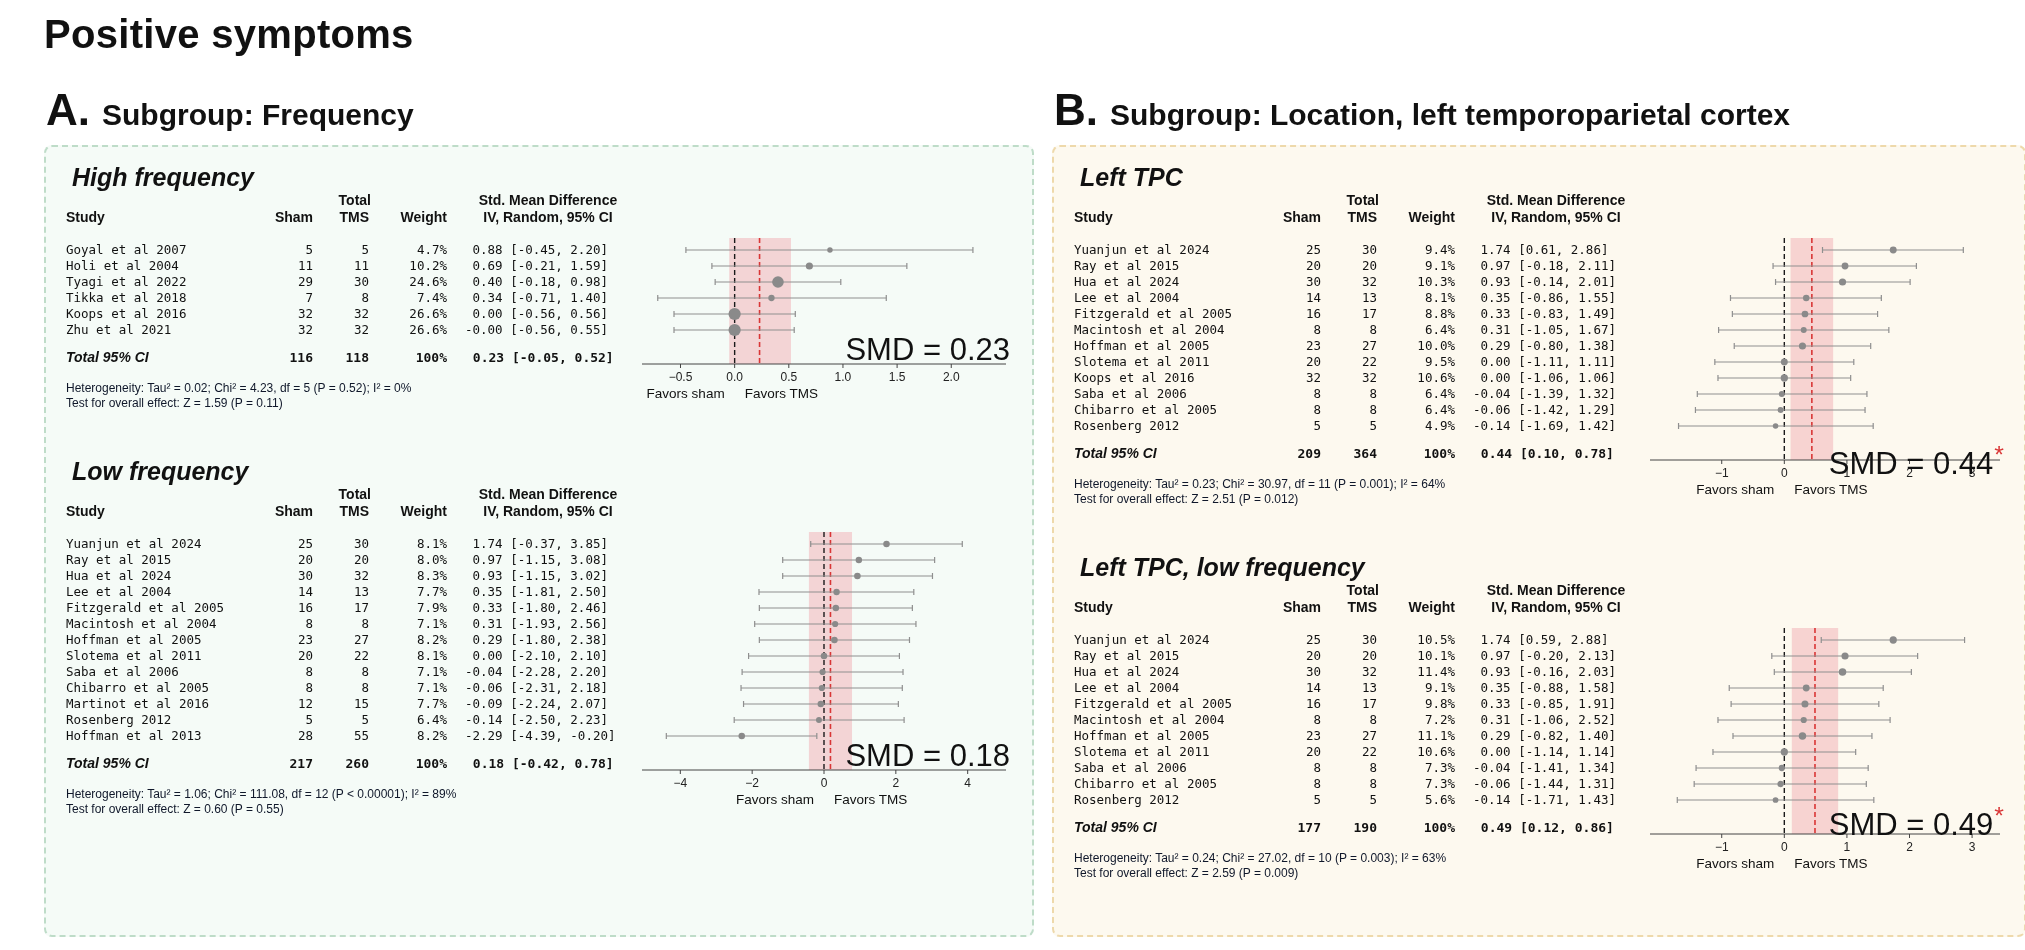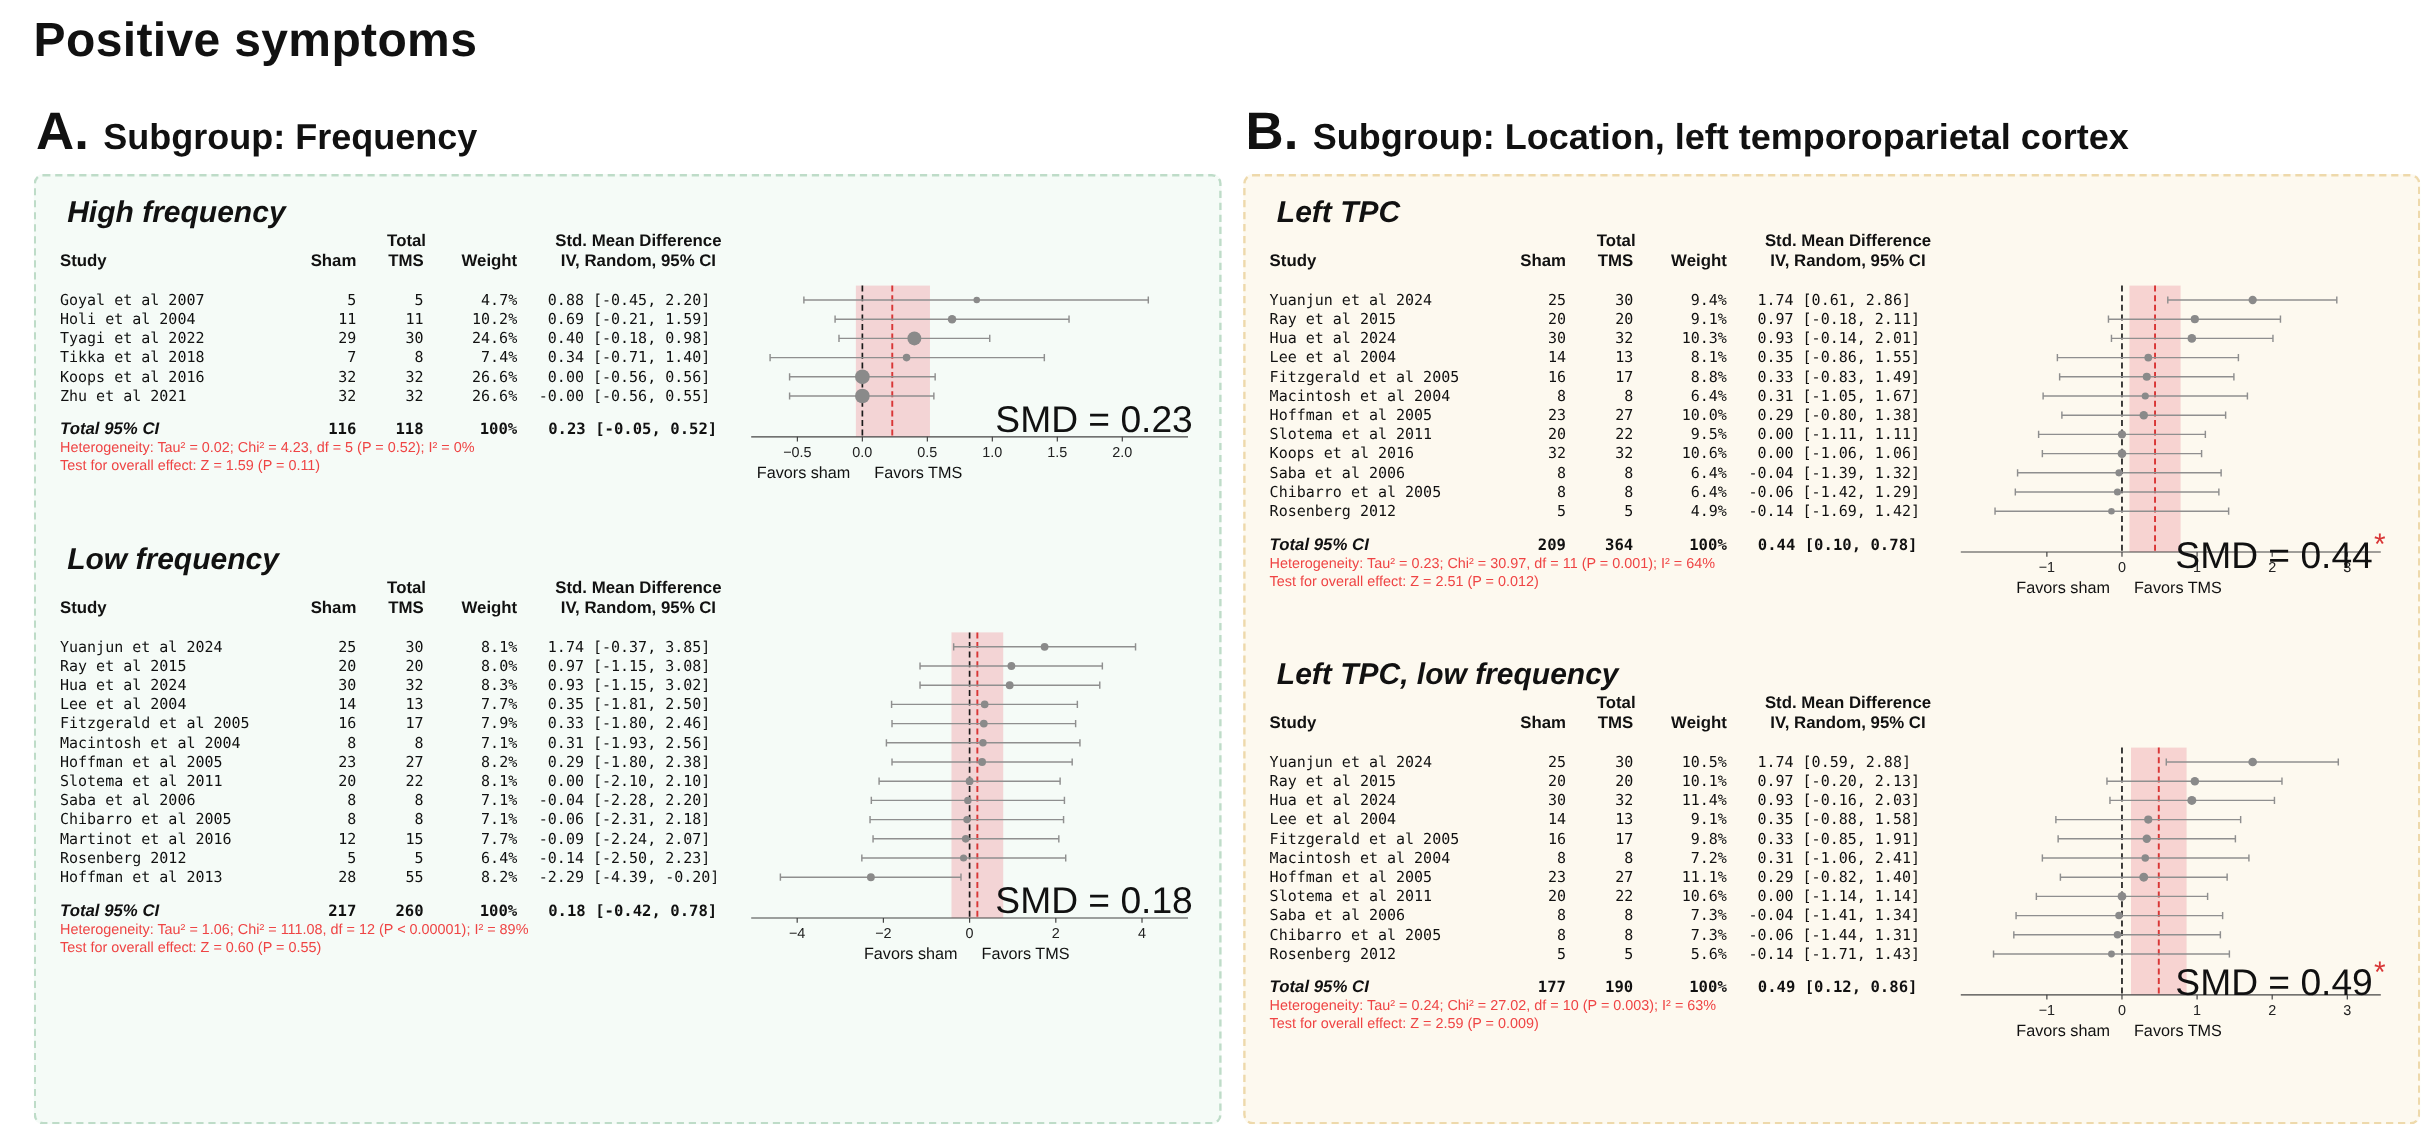--- a/index.html
+++ b/index.html
@@ -1,18 +1,18 @@
 <!DOCTYPE html>
 <html><head>
 <meta charset="utf-8">
 <style>
   * { margin:0; padding:0; box-sizing:border-box; }
   html,body { width:2025px; height:950px; background:#ffffff; overflow:hidden;
     font-family:"Liberation Sans", sans-serif; color:#111; }
-  .page { padding:12px 8px 0 28px; }
+  .page { padding:12px 8px 0 44px; }
   .fig-title { font-size:40px; font-weight:700; letter-spacing:.3px; margin-bottom:28px; }
   .panels { display:flex; gap:18px; align-items:flex-start; }
   .panel-col.a { width:990px; flex:none; }
   .panel-col.b { flex:1; }
   .panel-heading { display:flex; align-items:baseline; gap:12px; margin:0 0 10px 2px; }
   .panel-letter { font-size:44px; font-weight:800; }
   .panel-sub { font-size:30px; font-weight:700; }
   .panel-box { border:2px dashed #cccccc; border-radius:8px; padding:14px 14px 10px 14px;
     min-height:792px; background:#fafafa; }
   .plot-section { margin-bottom:8px; }
@@ -29,21 +29,21 @@
   .c-sham,.c-tms { text-align:right; padding-right:12px; }
   .c-weight { text-align:right; padding-right:6px; }
   .c-ci { padding-left:12px; white-space:nowrap; }
   .rows { margin-top:14px; font-family:"DejaVu Sans Mono", monospace; font-size:12.5px; }
   .trow { height:16px; line-height:16px; }
   .est { display:inline-block; width:5ch; text-align:right; }
   .br { margin-left:1ch; }
   .total-row { margin-top:10px; height:18px; line-height:18px; font-weight:700; font-size:13px;
     font-family:"DejaVu Sans Mono", monospace; }
   .total-row .c-study { font-family:"Liberation Sans", sans-serif; font-size:14px;font-style:italic; }
-  .het { margin-top:0; font-size:12px; line-height:15px; white-space:nowrap; color:#ef4444; }
+  .het { margin-top:15px; font-size:12px; line-height:15px; white-space:nowrap; color:#0f172a; }
   .graph-col { position:relative; flex:none; }
   .panel-col.a .graph-col { width:384px; }
   .panel-col.b .graph-col { width:370px; }
   svg text { font-family:"Liberation Sans", sans-serif; }
   .smd { position:absolute; right:6px; font-size:31px; color:#111; white-space:nowrap; }
   .smd .star { color:#D93636; font-size:.8em; vertical-align:super; margin-left:1px; }
 </style>
 </head>
 <body>
 
@@ -630,21 +630,21 @@
                     <span class="c-sham">16</span>
                     <span class="c-tms">17</span>
                     <span class="c-weight">9.8%</span>
                     <span class="c-ci"><span class="est">0.33</span><span class="br">[-0.85, 1.91]</span></span>
                   </div>
                   <div class="grid trow">
                     <span class="c-study">Macintosh et al 2004</span>
                     <span class="c-sham">8</span>
                     <span class="c-tms">8</span>
                     <span class="c-weight">7.2%</span>
-                    <span class="c-ci"><span class="est">0.31</span><span class="br">[-1.06, 2.41]</span></span>
+                    <span class="c-ci"><span class="est">0.31</span><span class="br">[-1.06, 2.52]</span></span>
                   </div>
                   <div class="grid trow">
                     <span class="c-study">Hoffman et al 2005</span>
                     <span class="c-sham">23</span>
                     <span class="c-tms">27</span>
                     <span class="c-weight">11.1%</span>
                     <span class="c-ci"><span class="est">0.29</span><span class="br">[-0.82, 1.40]</span></span>
                   </div>
                   <div class="grid trow">
                     <span class="c-study">Slotema et al 2011</span>

